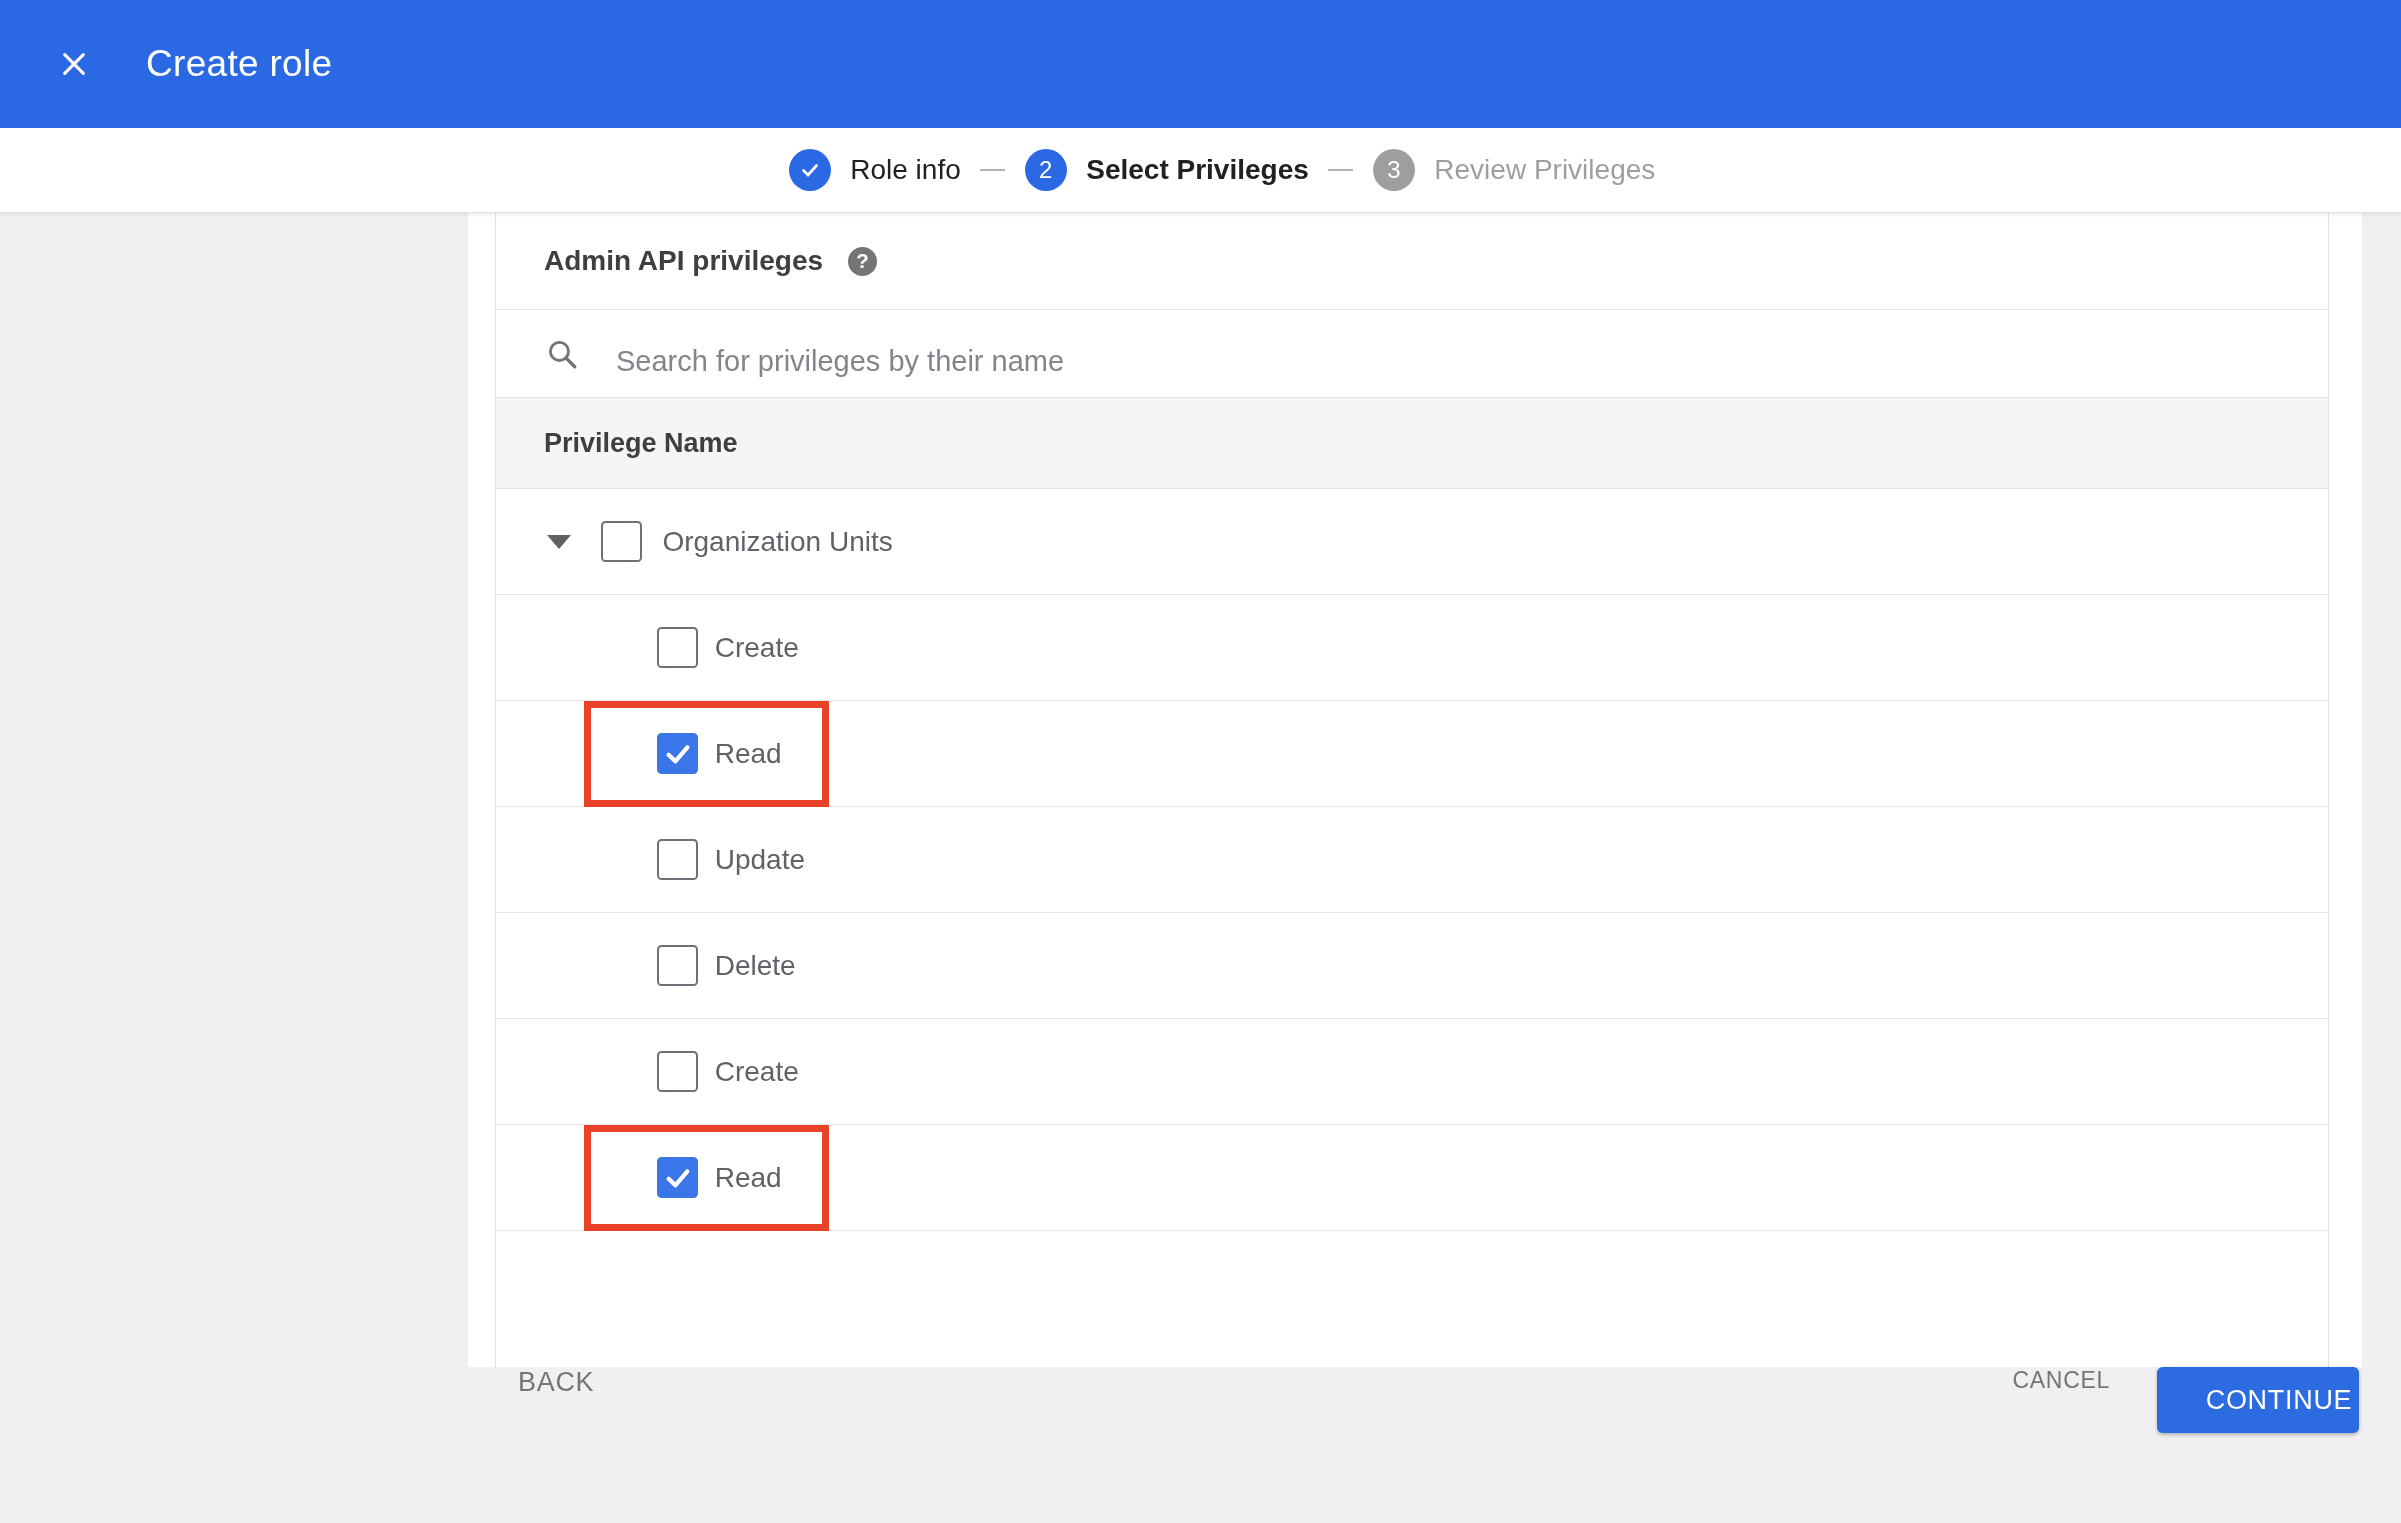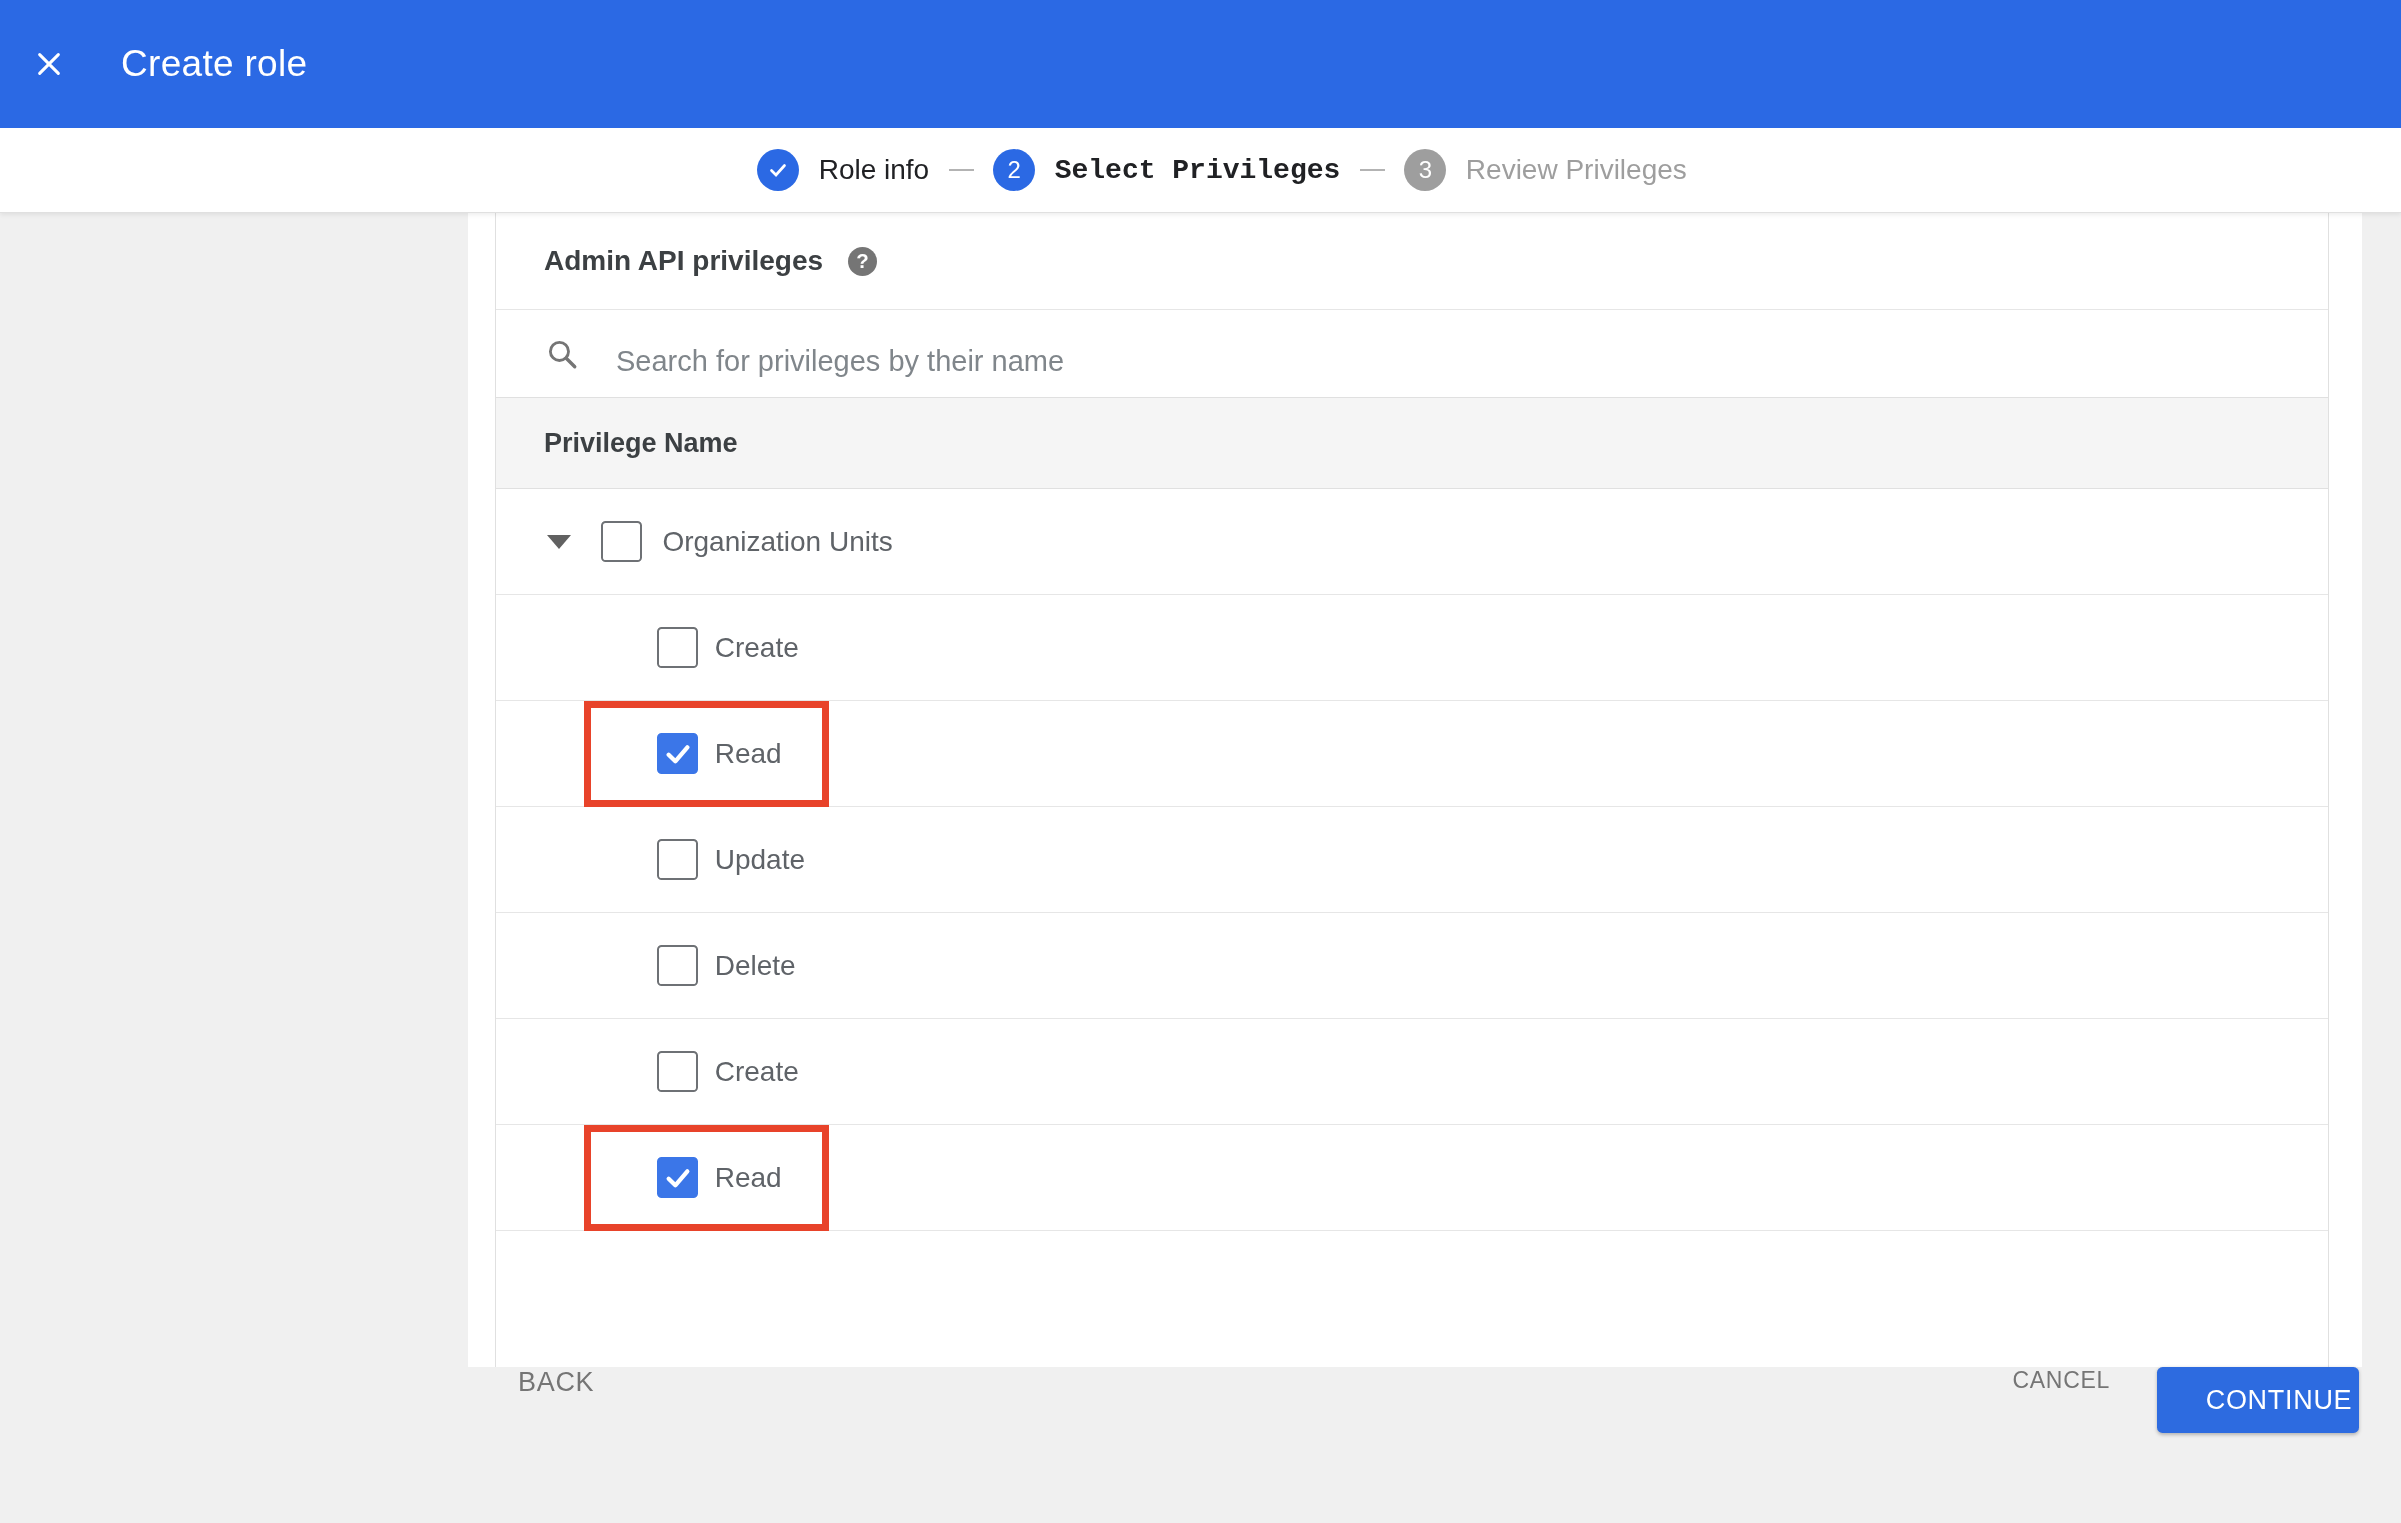--- a/index.html
+++ b/index.html
@@ -6,39 +6,39 @@
   *{box-sizing:border-box;}
   .screen{
     position:relative;width:2401px;height:1524px;overflow:hidden;
     font-family:"Liberation Sans","DejaVu Sans",sans-serif;
     background:#f0f0f0;
   }
   
   .titlebar{
     position:absolute;top:0;left:0;width:100%;height:128px;
     background:var(--header-blue);display:flex;align-items:center;
-    padding-left:28px;z-index:5;
+    padding-left:53px;z-index:5;
   }
   .close-btn{width:41px;height:41px;display:flex;align-items:center;justify-content:center;cursor:pointer;}
   .titlebar-title{color:#ffffff;font-size:37px;font-weight:400;margin-left:52px;letter-spacing:0.3px;}
   
   .stepper{
     position:absolute;top:128px;left:0;width:100%;height:85px;background:#ffffff;
     border-bottom:0.9px solid #e0e0e0;display:flex;align-items:center;padding-left:43px;
     z-index:4;box-shadow:0 1.9px 4.6px rgba(0,0,0,0.07);justify-content:center;
   }
   .step{display:flex;align-items:center;}
   .step-circle{
     width:42px;height:42px;border-radius:50%;display:flex;align-items:center;justify-content:center;
     color:#ffffff;font-size:24px;font-weight:400;flex:none;
   }
   .step.completed .step-circle,.step.active .step-circle{background:var(--header-blue);}
   .step.upcoming .step-circle{background:var(--step-gray);}
   .step-label{margin-left:19.5px;font-size:28px;color:#202124;}
-  .step.active .step-label{font-weight:700;font-family:Liberation Mono, monospace;}
+  .step.active .step-label{font-weight:700;}
   .step.upcoming .step-label{color:#9e9e9e;font-weight:400;}
   .connector{width:25px;height:2.8px;background:#b3b3b3;margin:0 19.5px;flex:none;}
   
   .page{position:absolute;top:213px;left:0;right:0;bottom:157px;background:#f0f0f0;}
   .panel{position:absolute;left:468px;top:0;bottom:0;width:1894px;background:#ffffff;overflow:hidden;}
   .card{
     position:absolute;left:27px;top:0;bottom:0;width:1834px;
     border-left:0.9px solid #e0e0e0;border-right:0.9px solid #e0e0e0;background:#ffffff;
   }
   .section-title-row{height:97px;border-bottom:0.9px solid #e6e6e6;display:flex;align-items:center;padding-left:48px;}

